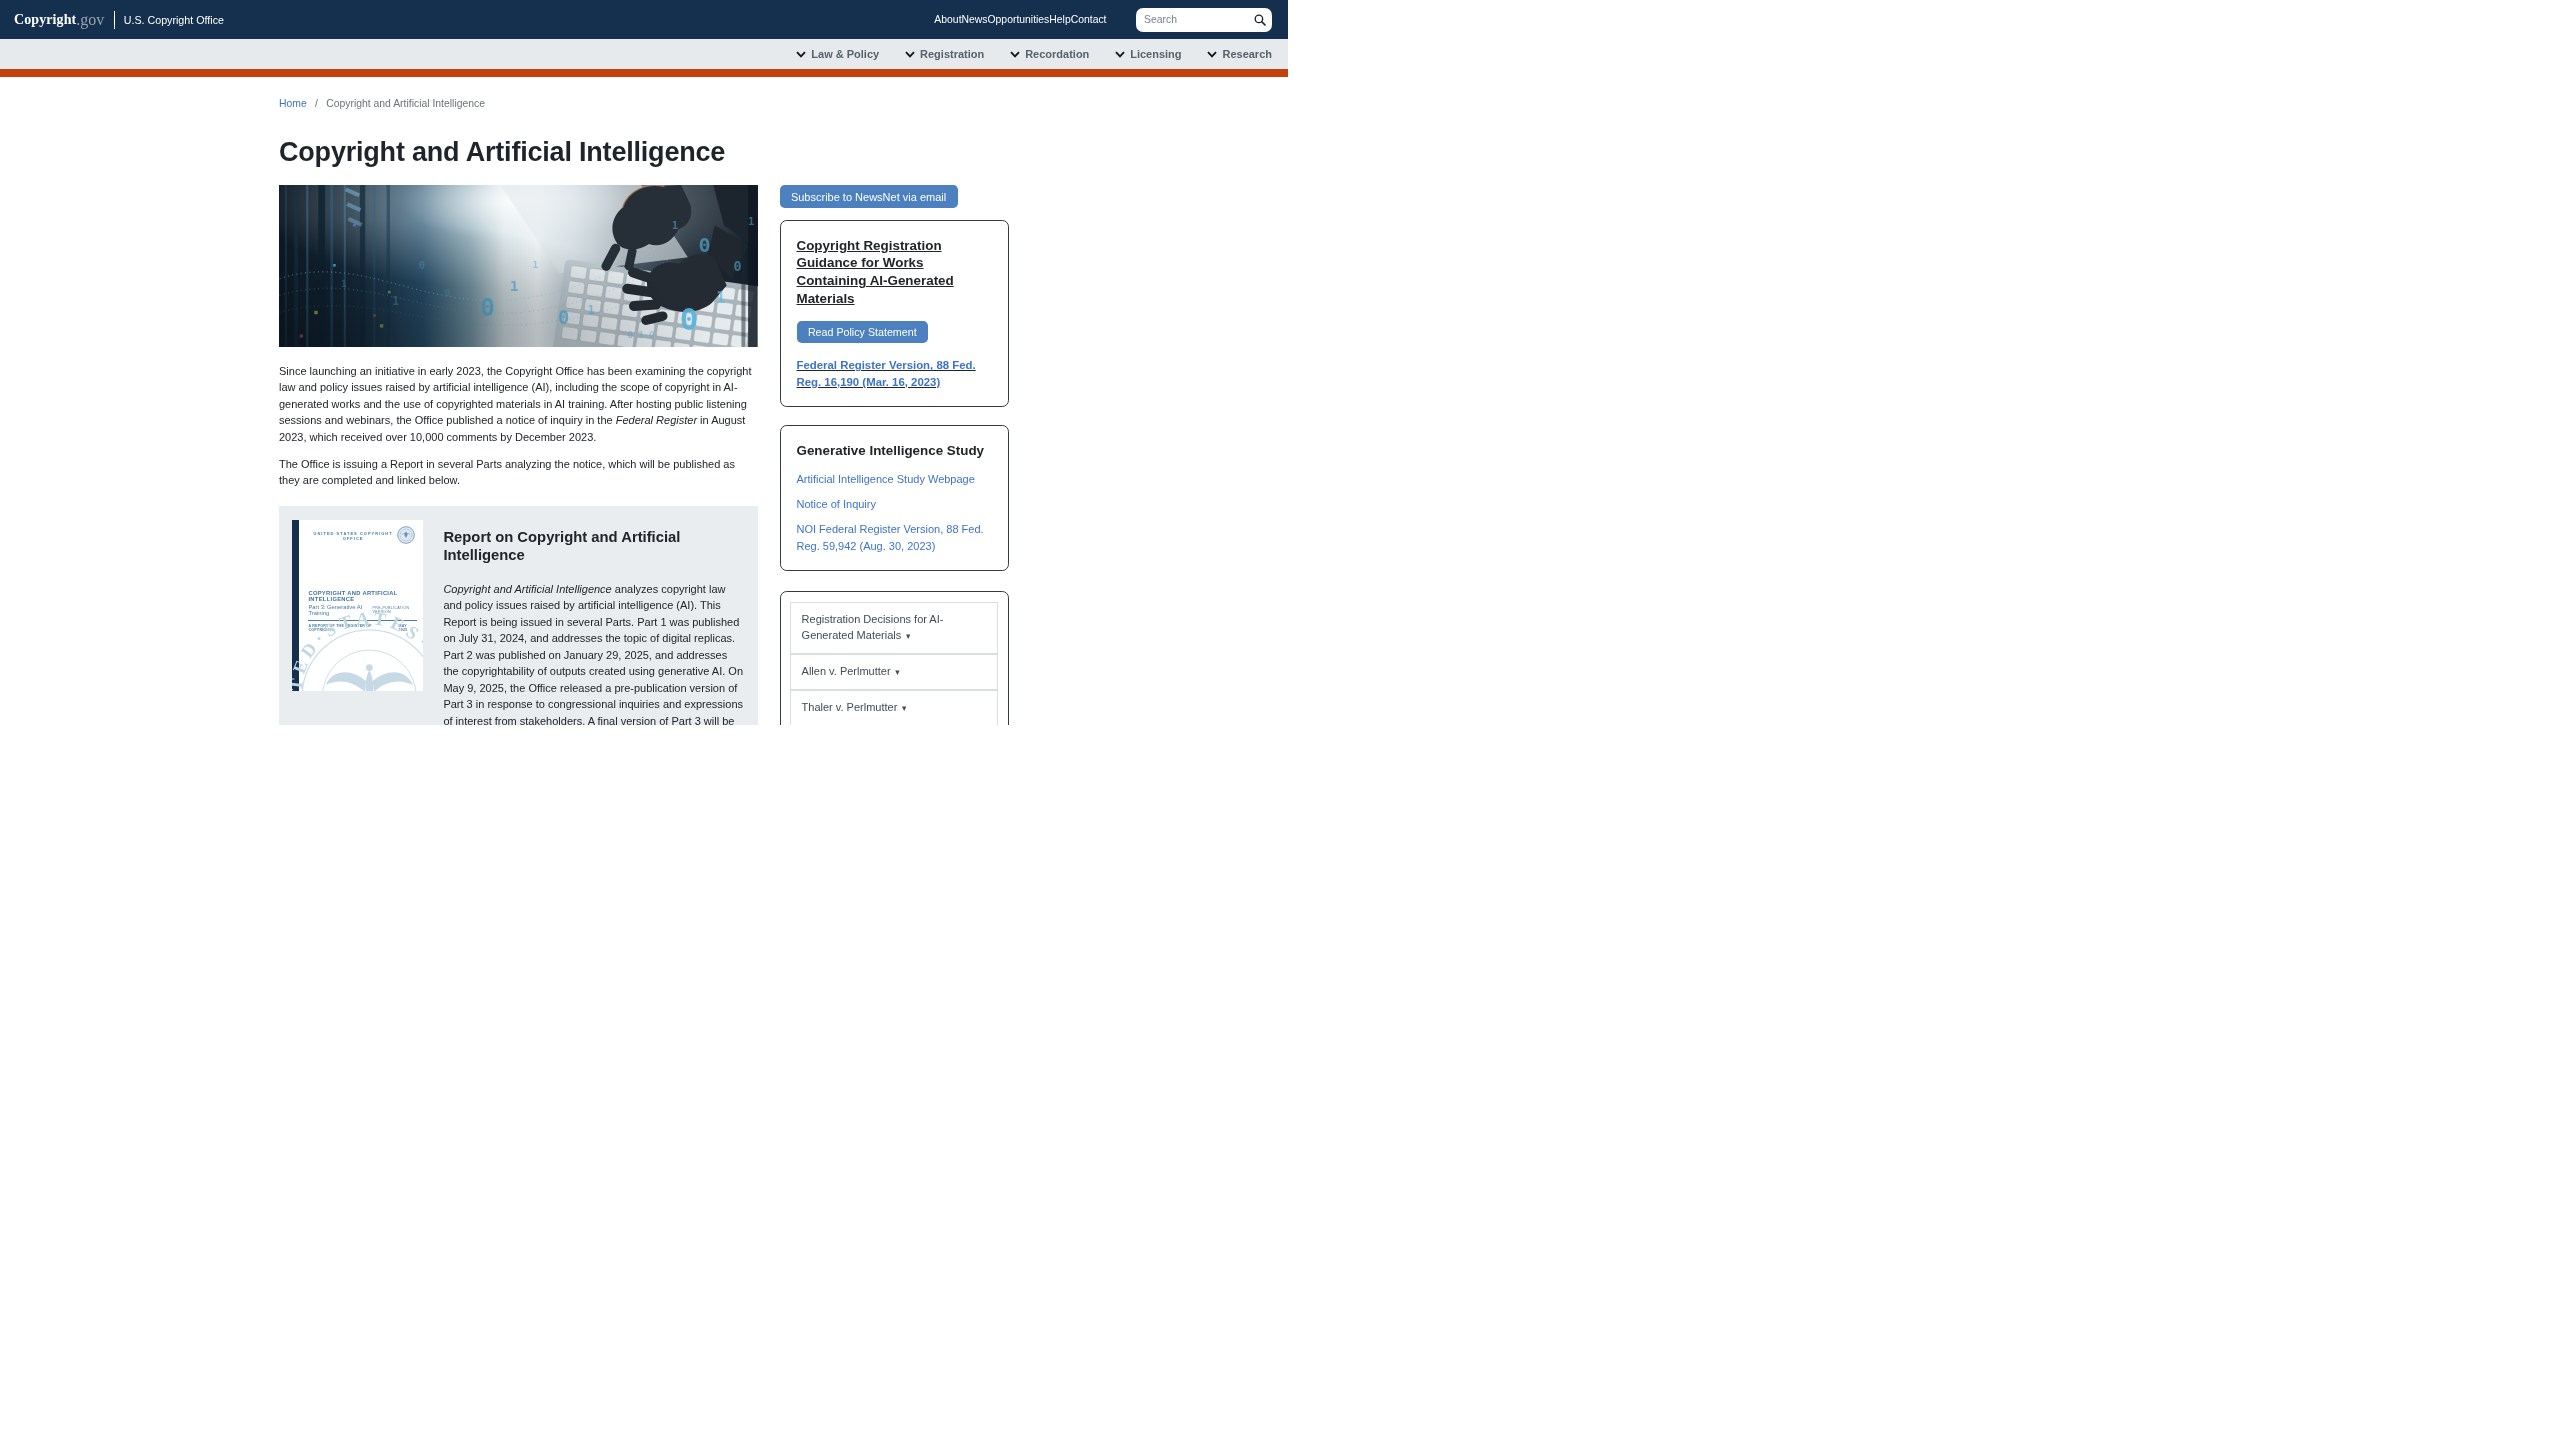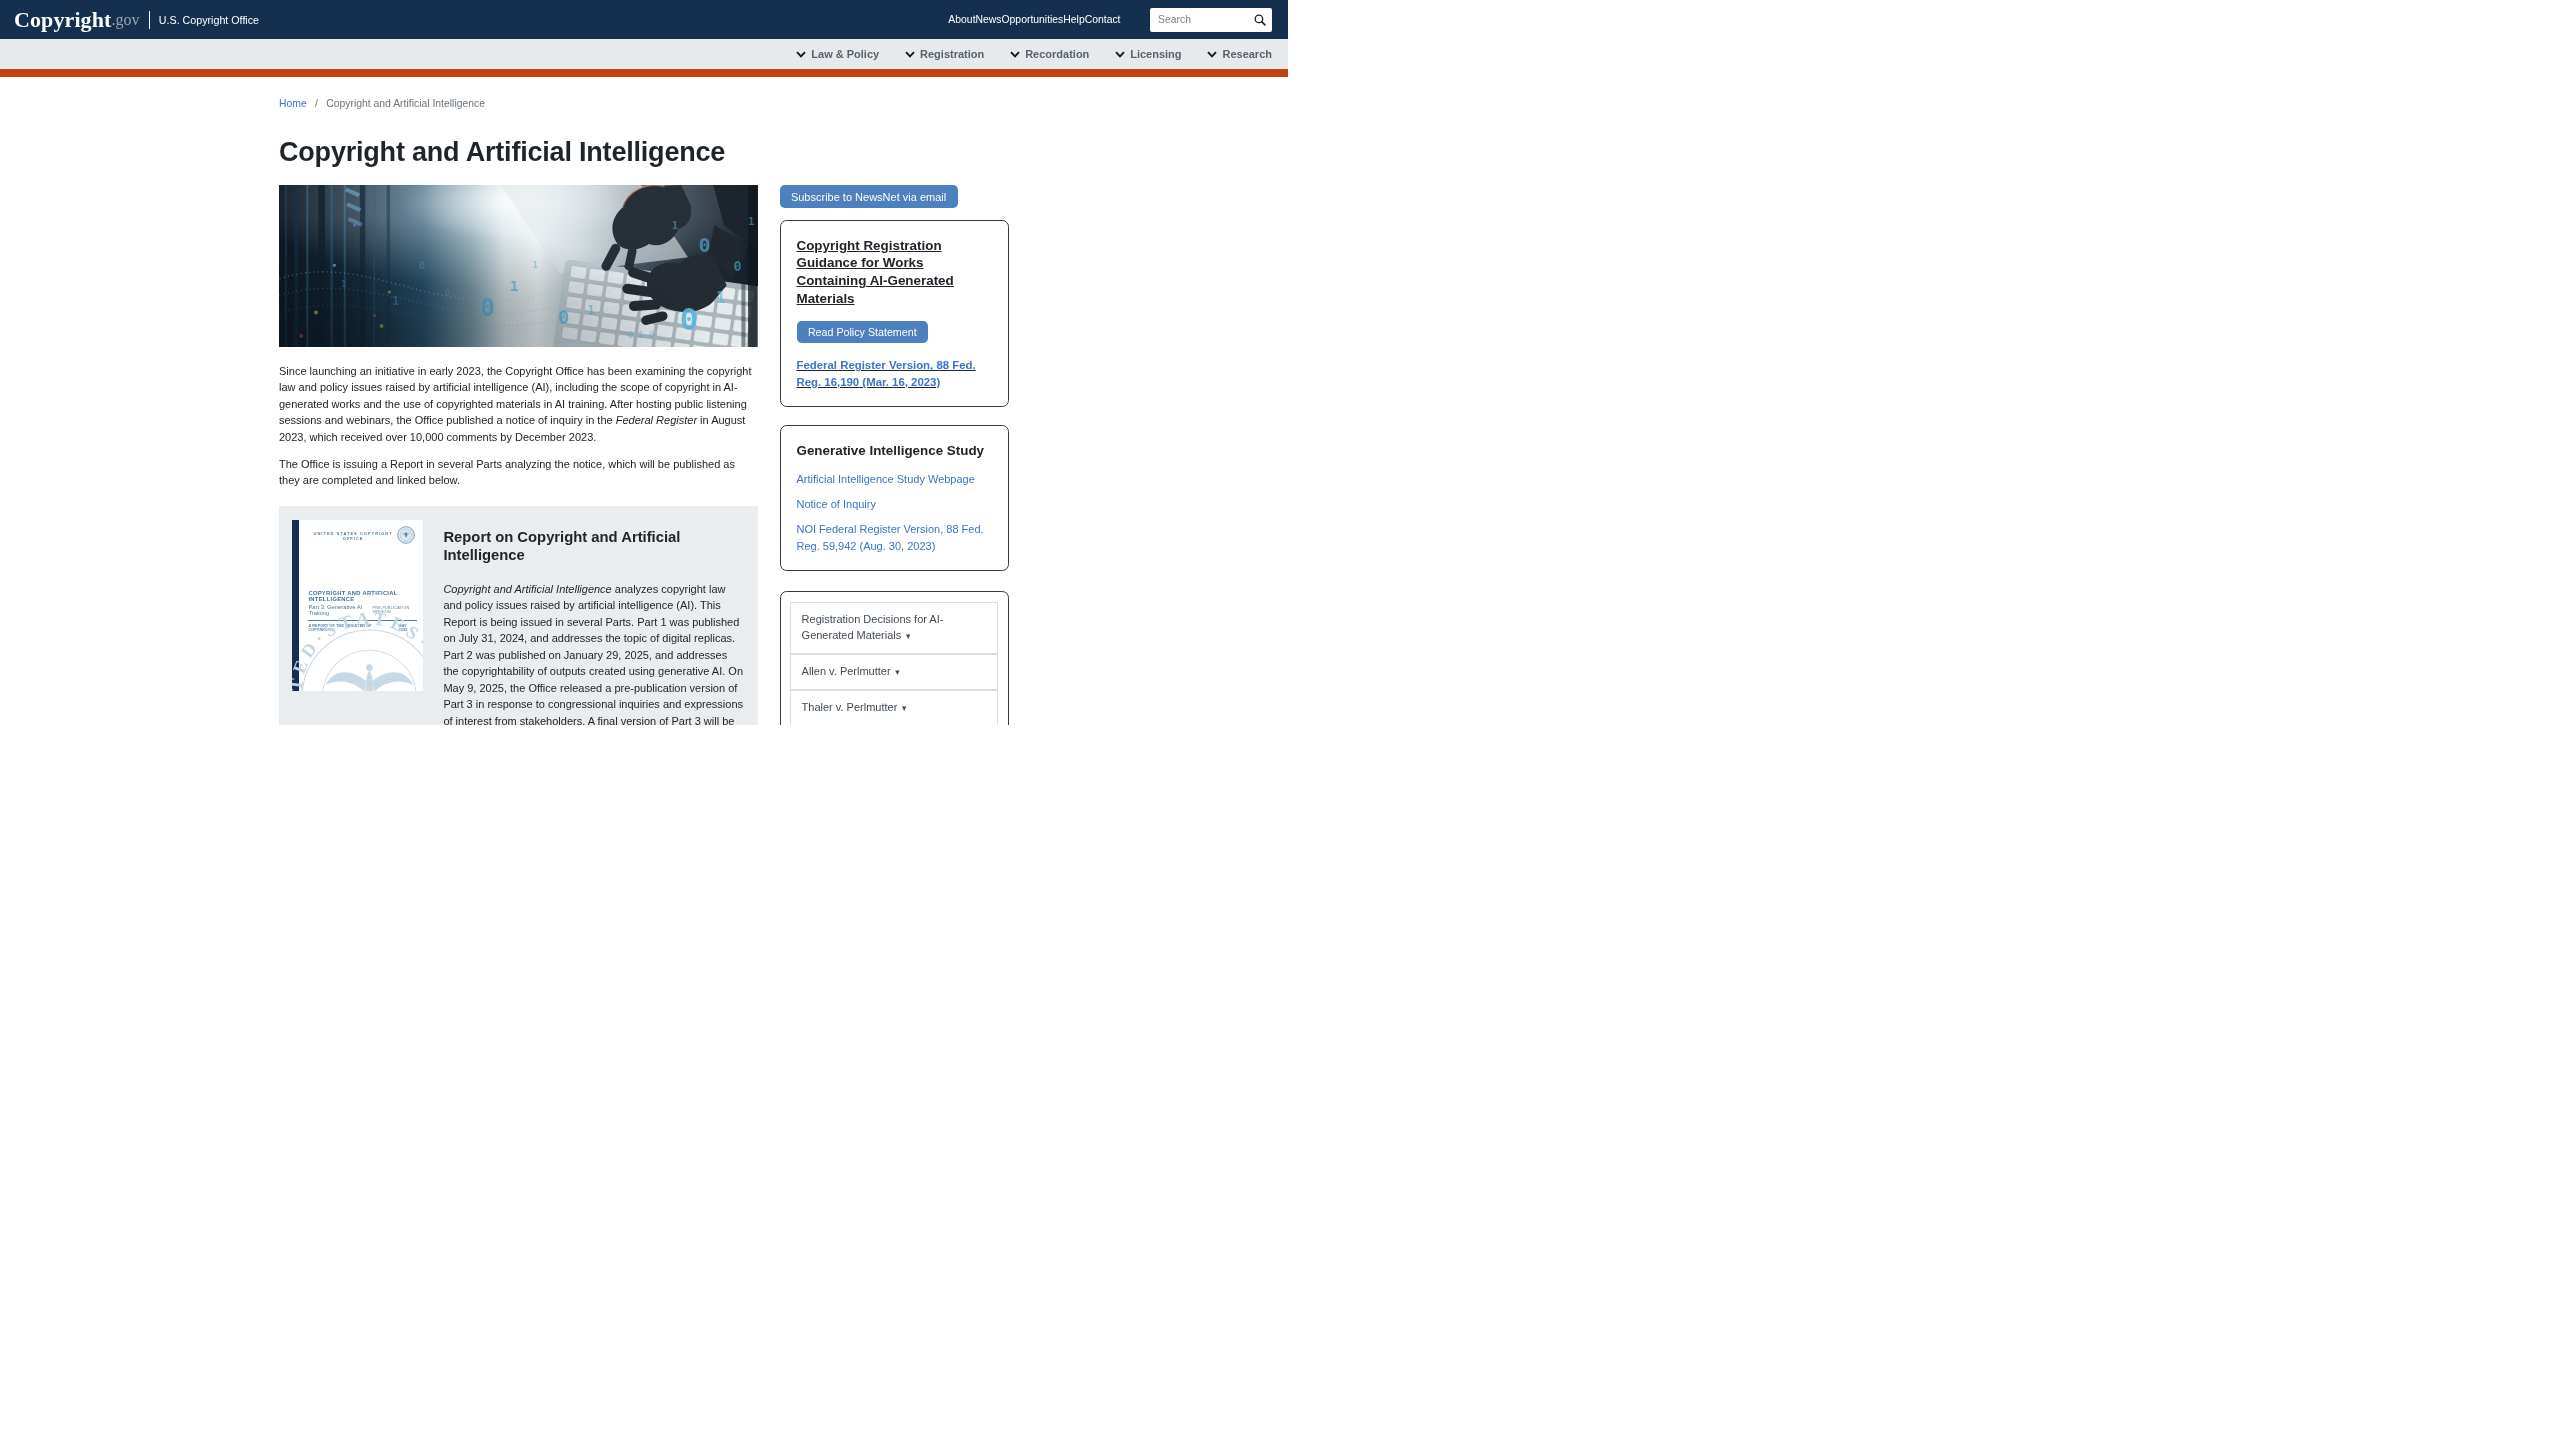--- a/index.html
+++ b/index.html
@@ -4,28 +4,28 @@
 <title>Copyright and Artificial Intelligence | U.S. Copyright Office</title>
 <style>
   * { box-sizing: border-box; margin: 0; padding: 0; }
   html, body { width: 1288px; height: 725px; overflow: hidden; background: #fff;
     font-family: "Liberation Sans", sans-serif; color: #212529; }
 
   
   .topnav { height: 39px; background: #15304F; display: flex; align-items: center;
     padding: 0 16px 0 14px; }
   .brand { display: flex; align-items: center; cursor: pointer; }
-  .brand-name { font-family: "Liberation Serif", serif; font-weight: 700; font-size: 22px; color: #fff; letter-spacing: 0.1px; }
+  .brand-name { font-family: "Liberation Serif", serif; font-weight: 700; font-size: 14px; color: #fff; letter-spacing: 0.1px; }
   .brand-suffix { font-family: "Liberation Serif", serif; font-size: 16px; color: #98A3AF; }
   .brand-divider { width: 1.3px; height: 18px; background: #fff; margin: 0 8.7px 0 9.4px; }
   .brand-tagline { font-size: 10.7px; color: #fff; }
   .topnav-links { margin-left: auto; display: flex; align-items: center; justify-content: center; }
   .topnav-link { color: #fff; font-size: 10.4px; text-decoration: none; cursor: pointer; }
   .search-box { position: relative; margin-left: 29.5px; }
-  .search-box input { width: 122px; height: 24px; border: none; border-radius: 2px;
+  .search-box input { width: 136px; height: 24px; border: none; border-radius: 7px;
     padding: 0 24px 0 8px; font-size: 10.4px; font-family: "Liberation Sans", sans-serif; color: #212529; outline: none; background: #fff; }
   .search-box input::placeholder { color: #79828C; }
   .search-icon { position: absolute; right: 6px; top: 6px; width: 12px; height: 12px; cursor: pointer; }
 
   
   .subnav { height: 38px; background: #E7EAEC; border-bottom: 8px solid #c2410c;
     display: flex; align-items: center; justify-content: flex-end; gap: 25.5px; padding-right: 16px; }
   .subnav-item { display: flex; align-items: center; gap: 5.4px; cursor: pointer; }
   .subnav-item svg { margin-top: 1.3px; }
   .subnav-label { font-size: 11px; font-weight: 700; color: #57626C; }

